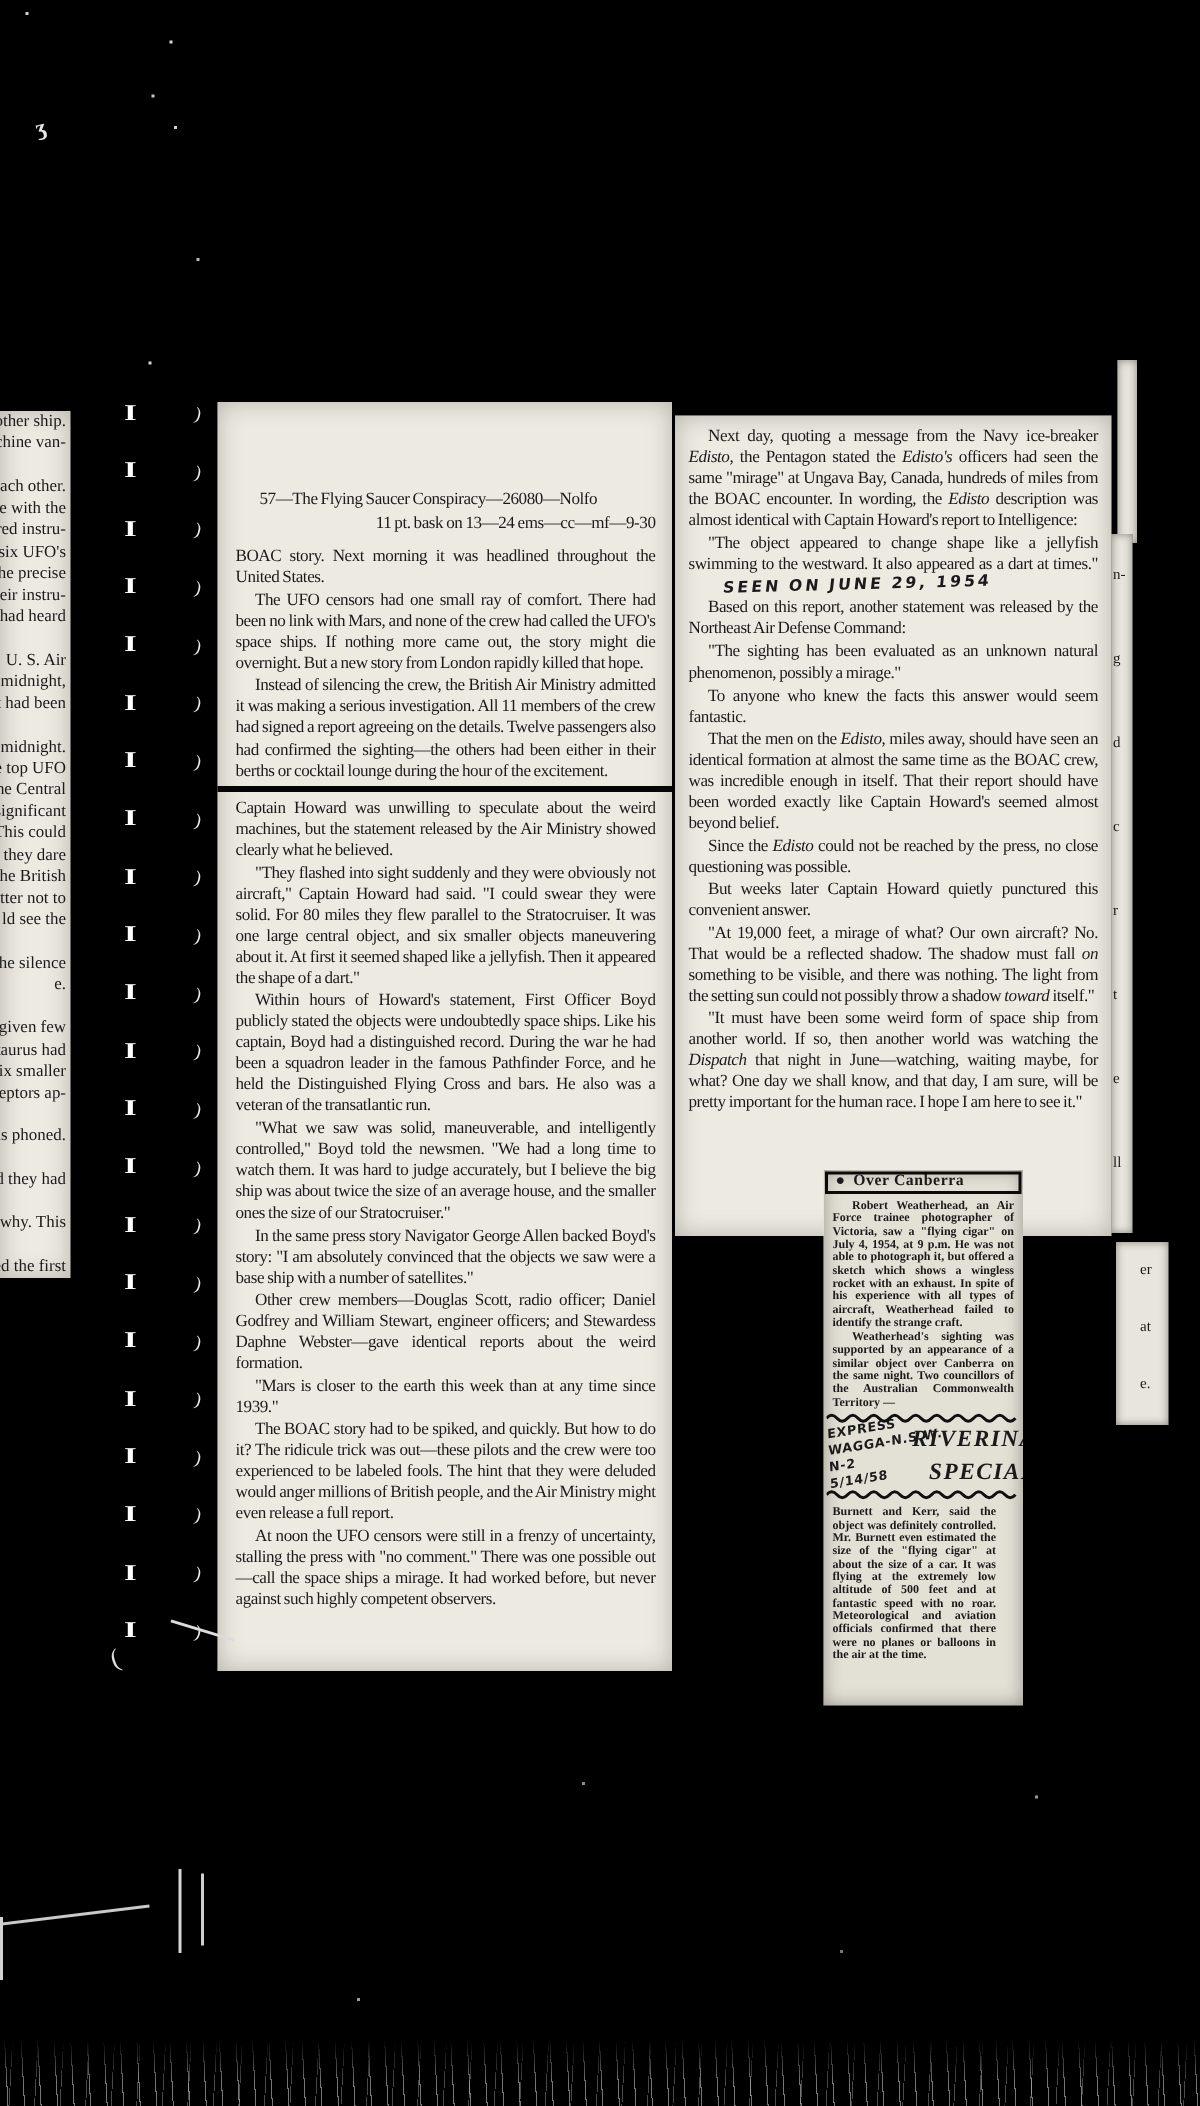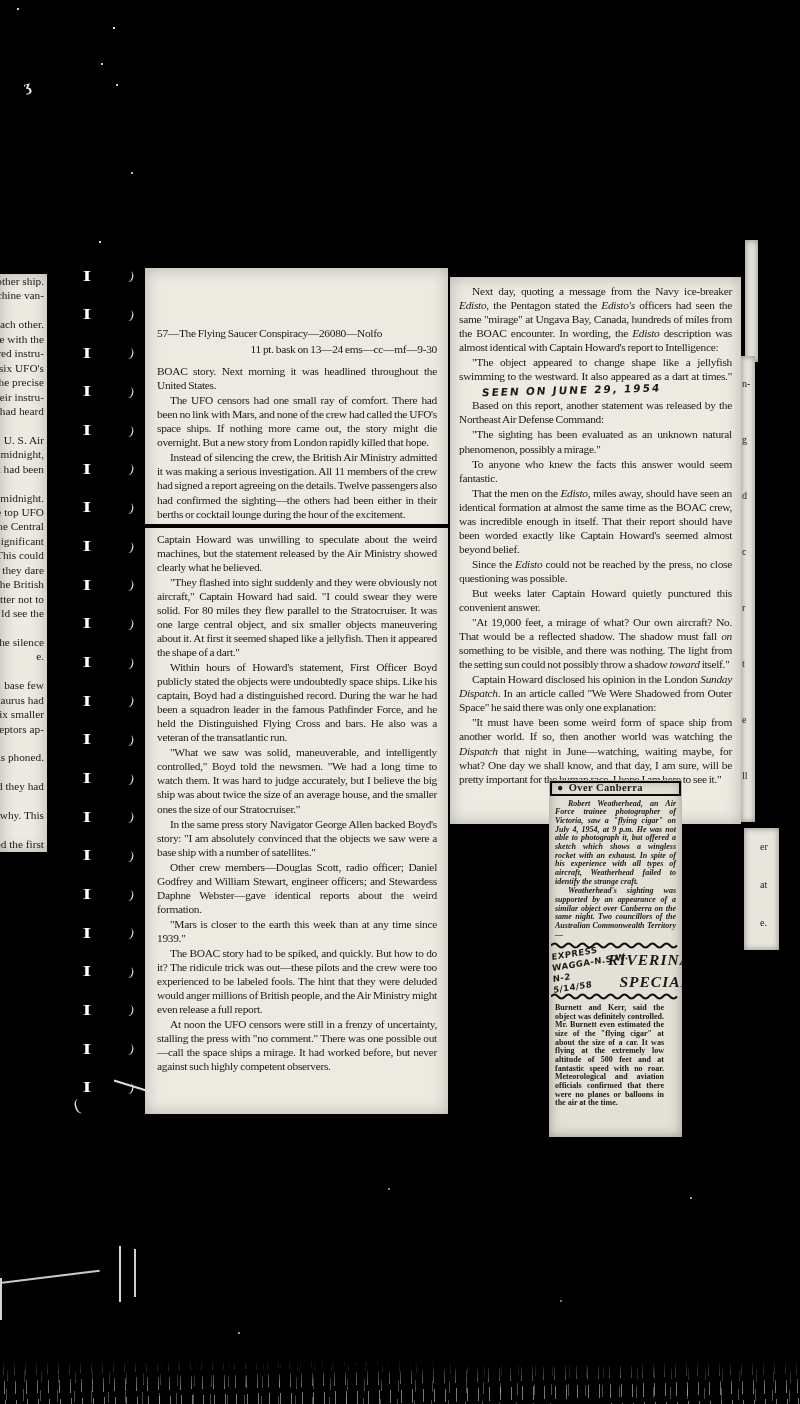--- a/index.html
+++ b/index.html
@@ -19,38 +19,38 @@
   #binding-marks{position:absolute;left:84px;top:268px;width:50px;height:828px;
                  display:flex;flex-direction:column;justify-content:space-between;}
   .bind-row{display:flex;justify-content:space-between;align-items:center;height:16px;}
   .bind-row .wire{color:#fff;font-weight:bold;font-size:15px;transform:scaleX(1.45);line-height:1;}
   .bind-row .loop{color:#e9e9e9;font-size:12px;transform:rotate(14deg);line-height:1;}
 
   
   #left-clipping{left:145px;top:268px;width:303px;height:846px;
     padding:58px 11px 8px 12px;box-sizing:border-box;
     font-size:11.4px;line-height:14.05px;letter-spacing:-.3px;word-spacing:-.5px;}
-  .slug{margin:0 0 2px 0;text-indent:0;}
+  .slug{margin:0 0 2px 16px;text-indent:0;}
   .slug2{margin:0 0 8px 28px;text-indent:0;text-align:right;}
   .black-divider{height:4px;background:#050505;margin:3px -12px 4px -13px;}
 
   
   #right-clipping{left:450px;top:277px;width:291px;height:547px;
     padding:7px 9px 6px 9px;box-sizing:border-box;
     font-size:11.4px;line-height:14.05px;letter-spacing:-.3px;word-spacing:-.5px;}
   .handwriting{display:inline-block;font-family:"DejaVu Sans",sans-serif;font-size:10.5px;
     font-weight:bold;letter-spacing:2px;transform:rotate(-1.5deg) skewX(-8deg);margin-left:10px;white-space:nowrap;}
 
   
   #canberra-clipping{left:549px;top:780px;width:133px;height:357px;background:#e3e0d6;
     padding:0;box-sizing:border-box;font-size:8px;font-weight:bold;line-height:8.65px;
     box-shadow:inset 0 0 12px rgba(40,35,25,.4);}
   #canberra-header{display:flex;align-items:center;gap:5px;border:2px solid #0a0a0a;
     margin:1px 1px 4px 1px;padding:1px 5px;font-size:10.5px;font-weight:bold;letter-spacing:.4px;}
-  #canberra-body{padding:0 6px;font-style:italic;}
+  #canberra-body{padding:0 6px;}
   #canberra-masthead{position:relative;height:58px;margin:3px 0 2px 0;overflow:visible;}
   .wavy-rule{display:block;margin:0 2px;}
   #masthead-title{position:absolute;right:-9px;top:7px;text-align:right;
     font-size:15.5px;font-style:italic;font-weight:bold;letter-spacing:1px;line-height:22px;white-space:nowrap;}
   #masthead-handwriting{position:absolute;left:3px;top:4px;transform:rotate(-9deg) skewX(-6deg);
     font-family:"DejaVu Sans",sans-serif;font-size:8.5px;font-weight:bold;line-height:11px;letter-spacing:.5px;}
 
   
   .sliver{position:absolute;background:#e8e5dd;overflow:hidden;box-shadow:inset 0 0 6px rgba(40,35,25,.5);}
   #sliver-top{left:745px;top:240px;width:13px;height:122px;}
@@ -107,21 +107,21 @@
       <div class="frag-line">a significant</div>
       <div class="frag-line">This could</div>
       <div class="frag-line">d they dare</div>
       <div class="frag-line">The British</div>
       <div class="frag-line">etter not to</div>
       <div class="frag-line">ld see the</div>
       <div class="frag-line"></div>
       <div class="frag-line">the silence</div>
       <div class="frag-line">e.</div>
       <div class="frag-line"></div>
-      <div class="frag-line">base few</div>
+      <div class="frag-line">given few</div>
       <div class="frag-line">taurus had</div>
       <div class="frag-line">six smaller</div>
       <div class="frag-line">ceptors ap-</div>
       <div class="frag-line"></div>
       <div class="frag-line">rds phoned.</div>
       <div class="frag-line"></div>
       <div class="frag-line">id they had</div>
       <div class="frag-line"></div>
       <div class="frag-line">why. This</div>
       <div class="frag-line"></div>
@@ -254,21 +254,20 @@
     </div>
     <div>
 
     <div class="para">Based on this report, another statement was released by the Northeast Air Defense Command:</div>
         <div class="para">"The sighting has been evaluated as an unknown natural phenomenon, possibly a mirage."</div>
         <div class="para">To anyone who knew the facts this answer would seem fantastic.</div>
         <div class="para">That the men on the <i>Edisto</i>, miles away, should have seen an identical formation at almost the same time as the BOAC crew, was incredible enough in itself. That their report should have been worded exactly like Captain Howard's seemed almost beyond belief.</div>
         <div class="para">Since the <i>Edisto</i> could not be reached by the press, no close questioning was possible.</div>
         <div class="para">But weeks later Captain Howard quietly punctured this convenient answer.</div>
         <div class="para">"At 19,000 feet, a mirage of what? Our own aircraft? No. That would be a reflected shadow. The shadow must fall <i>on</i> something to be visible, and there was nothing. The light from the setting sun could not possibly throw a shadow <i>toward</i> itself."</div>
-        <div class="para">Captain Howard disclosed his opinion in the London <i>Sunday Dispatch</i>. In an article called "We Were Shadowed from Outer Space" he said there was only one explanation:</div>
         <div class="para">"It must have been some weird form of space ship from another world. If so, then another world was watching the <i>Dispatch</i> that night in June—watching, waiting maybe, for what? One day we shall know, and that day, I am sure, will be pretty important for the human race. I hope I am here to see it."</div>
       </div>
   </div>
 
   <div id="canberra-clipping" class="paper">
     <div id="canberra-header">
       <span>●</span>
       <span>Over Canberra</span>
     </div>
     <div id="canberra-body">

